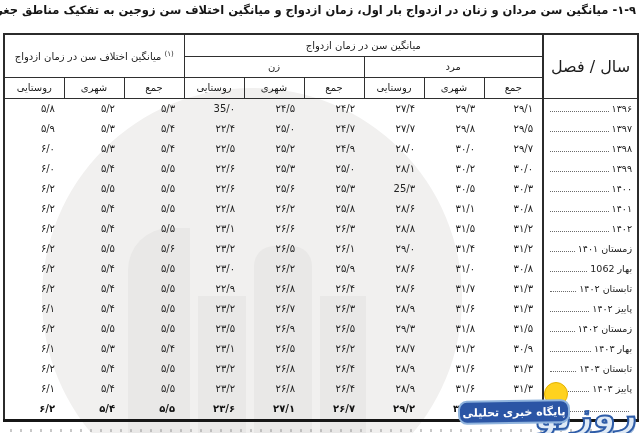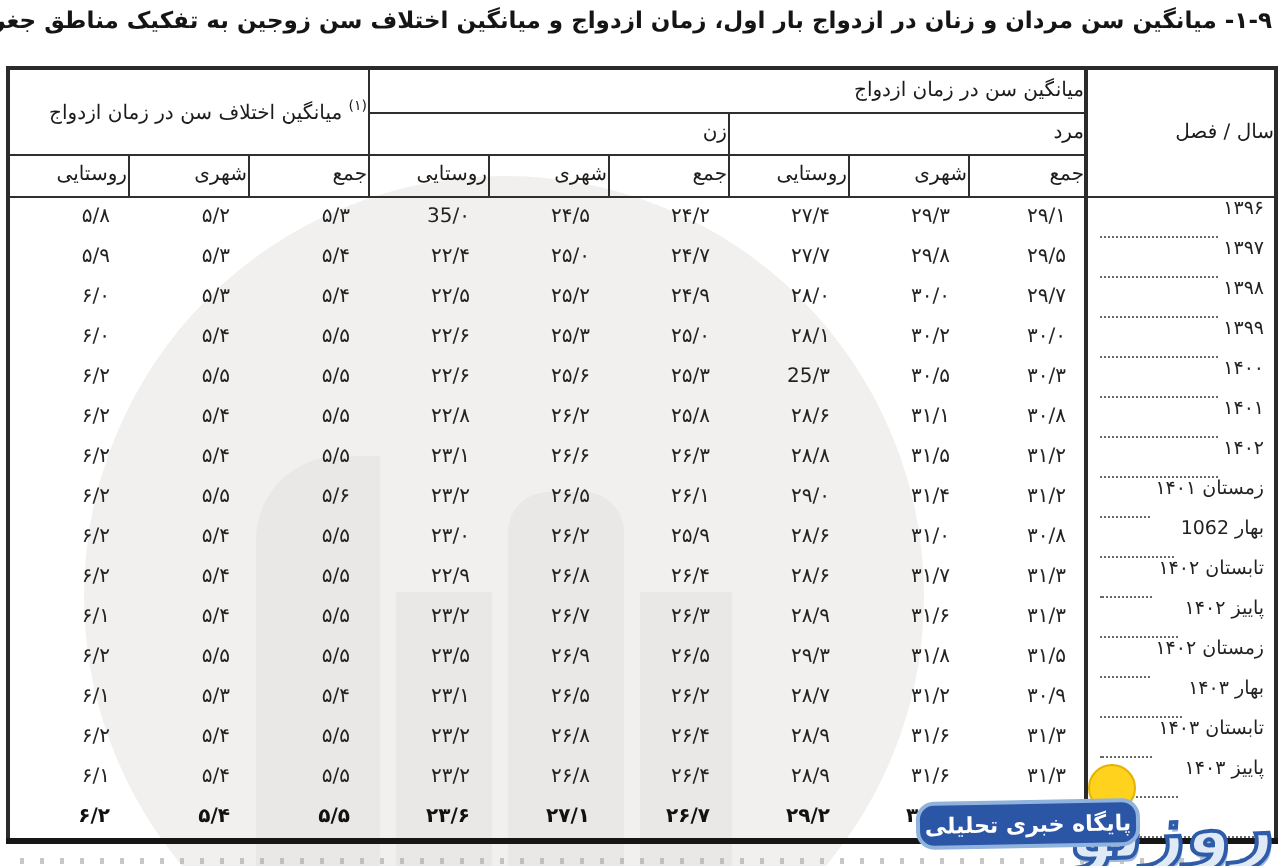--- a/index.html
+++ b/index.html
@@ -25,35 +25,35 @@
   .wm-b4{left:320px;top:296px;width:46px;height:137px;}
   
   table{
     position:absolute;left:3px;top:33px;z-index:1;
     width:634px;border-collapse:collapse;table-layout:fixed;
     background:transparent;
     border:2px solid #2b2b2b;border-bottom:3px solid #161616;
   }
   th{
     border:1px solid #2f2f2f;font-weight:normal;
-    font-size:10px;text-align:right;vertical-align:middle;
+    font-size:10px;text-align:center;vertical-align:middle;
     padding:0;color:#1c1c1c;background:transparent;
   }
   .h-top{height:22px;}
   .h-mid{height:21px;padding-left:31px;}
   .h-low{height:21px;font-size:9.5px;}
-  .ys-head{font-size:10px;border-left:2px solid #2b2b2b;}
+  .ys-head{font-size:16px;border-left:2px solid #2b2b2b;}
   td{
     border:none;height:20px;padding:0 9px 0 0;
     font-size:10px;text-align:right;vertical-align:middle;
     color:#222;background:transparent;
   }
   tr.bold td{font-weight:bold;color:#111;}
   .ycell-td{border-left:2px solid #2b2b2b;padding:0 5px 0 4px;}
-  .ycell{display:flex;height:100%;}
+  .ycell{display:flex;align-items:center;height:100%;}
   .leader{flex:1;border-bottom:1.5px dotted #6a6a6a;margin:5px 3px 0 2px;}
   .ylabel{direction:rtl;font-size:9.5px;white-space:nowrap;color:#222;}
   sup{font-size:7px;}
   
   .logo{position:absolute;z-index:5;right:0;bottom:0;width:246px;height:53px;pointer-events:none;}
   .brand{
     position:absolute;right:2px;bottom:-4px;
     font-size:37px;font-weight:bold;direction:rtl;
     color:#dfeaf6;-webkit-text-stroke:2px #2e5ca8;
     text-shadow:1px 2px 0 #9db9dd;

